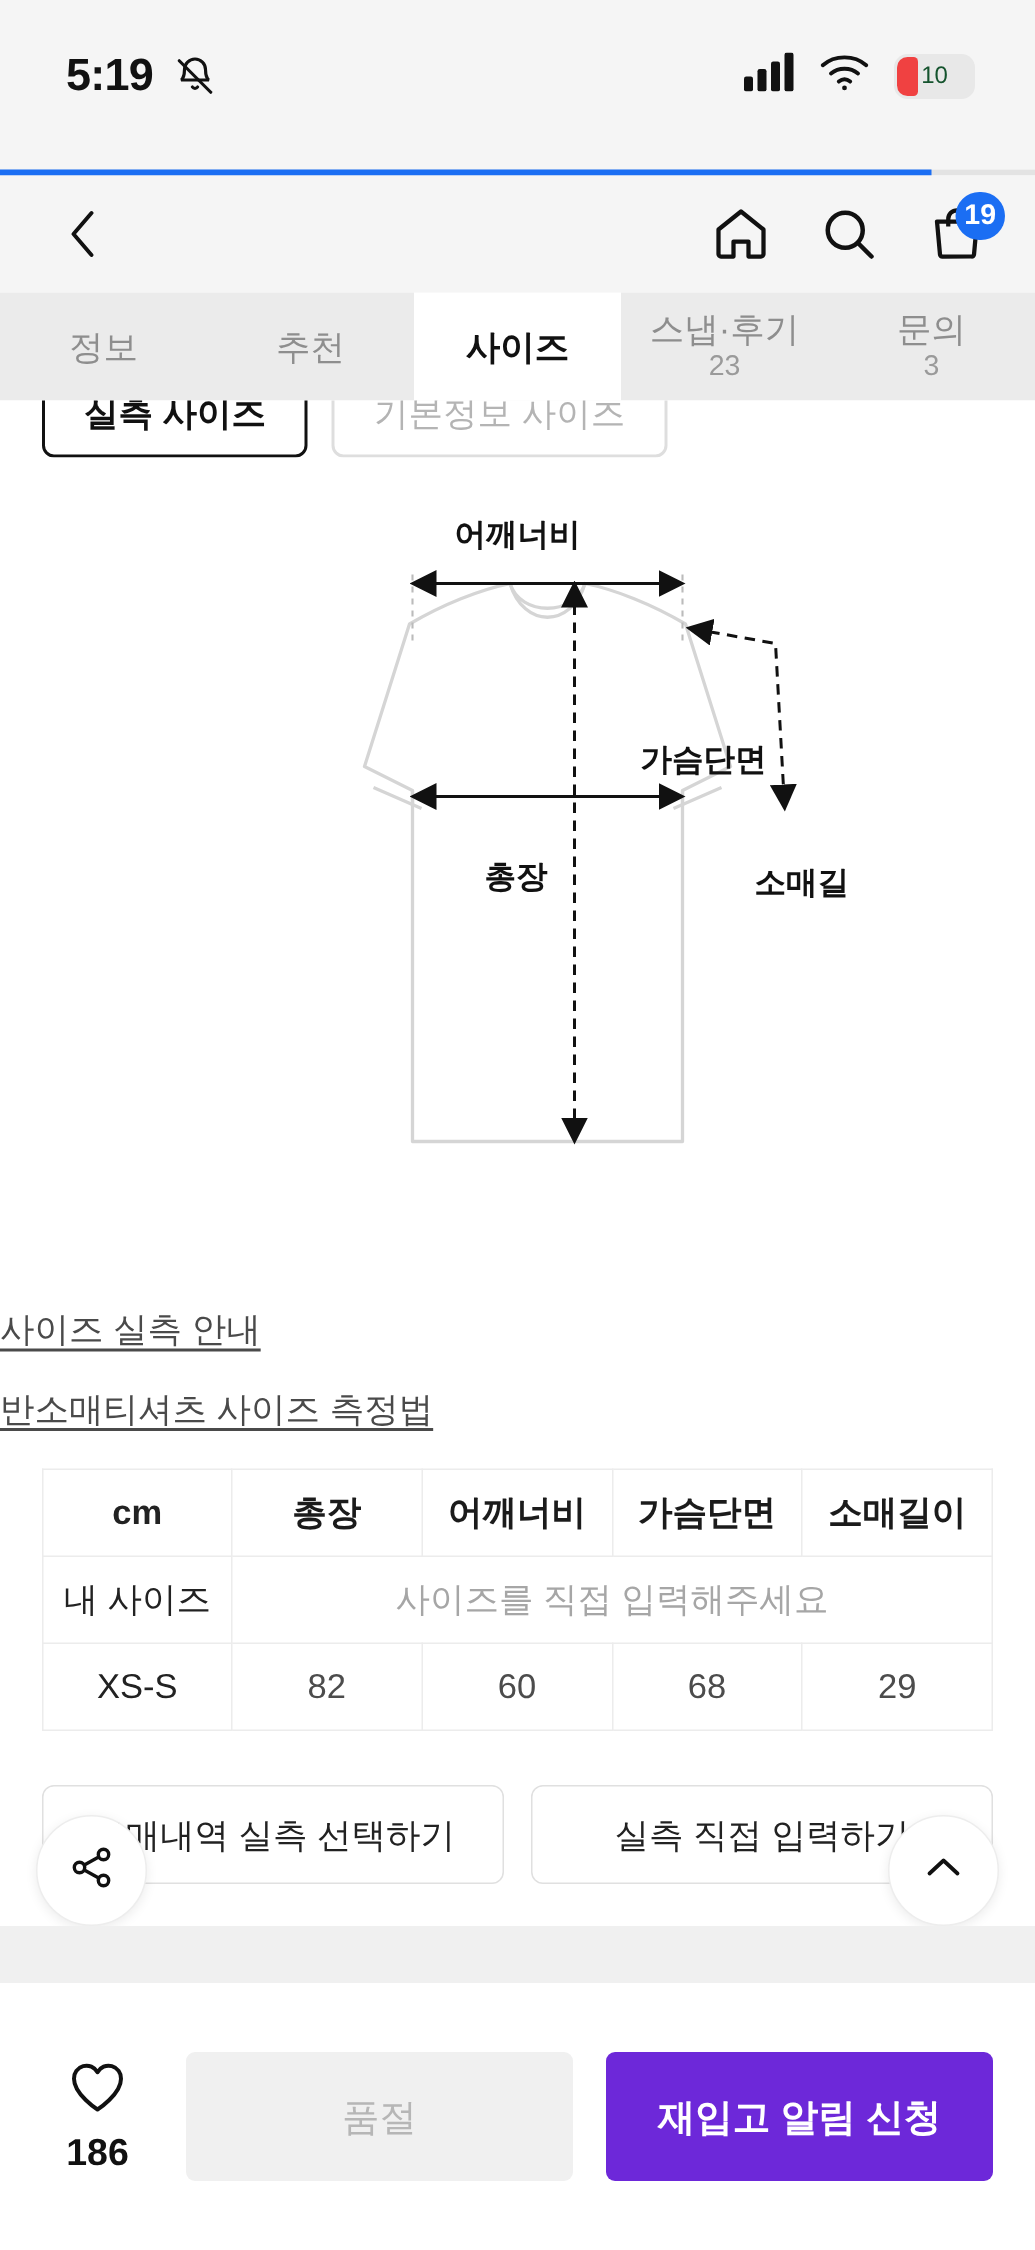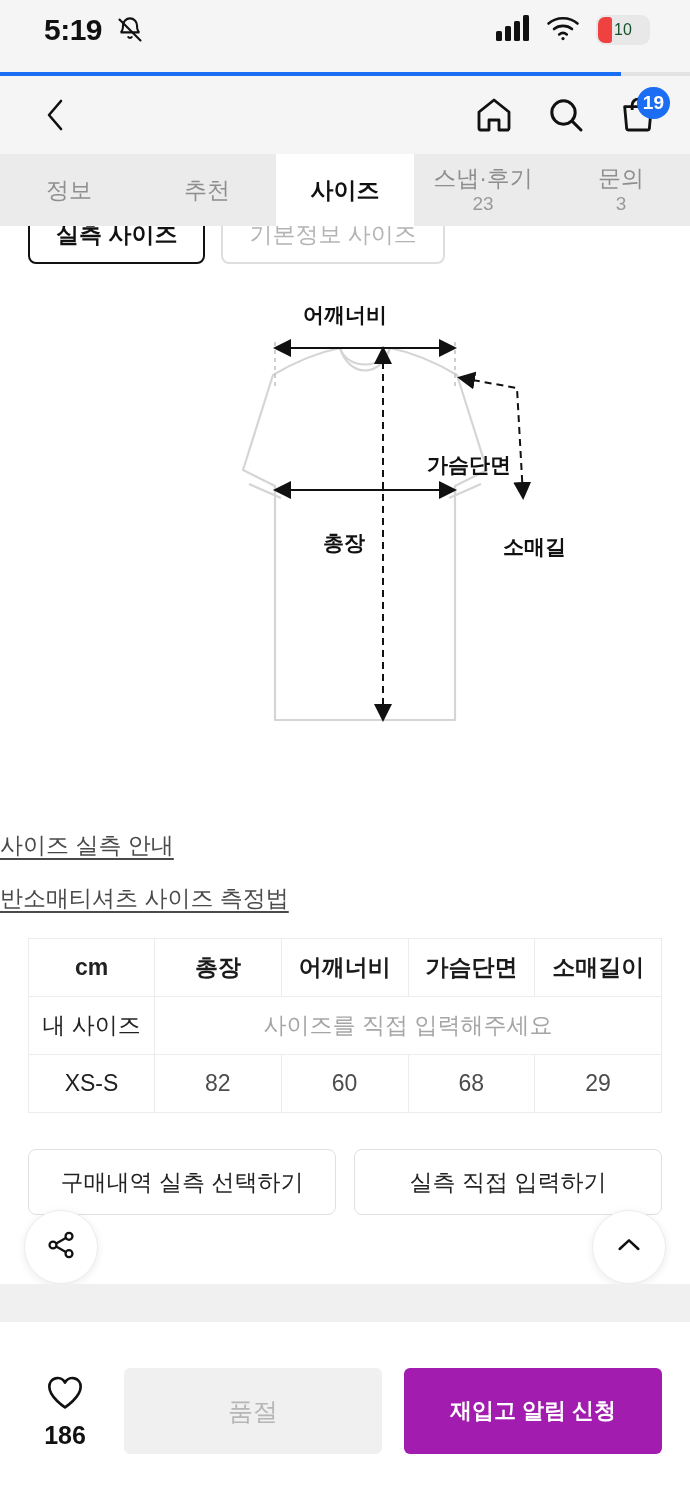--- a/index.html
+++ b/index.html
@@ -6,21 +6,21 @@
   html, body {
     width: 690px; height: 1500px;
     font-family: "Liberation Sans", sans-serif;
     background: #ffffff;
     overflow: hidden;
   }
   body { position: relative; }
 
   
   .status-bar {
-    height: 72px;
+    height: 113px;
     background: #f5f5f5;
     display: flex;
     align-items: center;
     justify-content: space-between;
     padding: 0 40px 12px 44px;
   }
   .status-left { display: flex; align-items: center; gap: 14px; }
   .status-time { font-size: 30px; font-weight: 600; color: #111; letter-spacing: -0.5px; }
   .bell-off { width: 28px; height: 28px; position: relative; display:inline-block; }
   .status-right { display: flex; align-items: center; gap: 16px; }
@@ -136,22 +136,22 @@
     position: absolute; left: 0; right: 0; bottom: 0; height: 178px;
     background: #fff; display: flex; align-items: center; padding: 0 28px; gap: 22px;
   }
   .like { display: flex; flex-direction: column; align-items: center; justify-content: center; width: 74px; }
   .like .cnt { font-size: 25px; font-weight: 700; color: #111; margin-top: 6px; }
   .btn-soldout {
     width: 258px; height: 86px; background: #f0f0f0; border: none; border-radius: 6px;
     font-size: 25px; color: #b6b6b6; font-family: inherit;
   }
   .btn-restock {
-    flex: 1; height: 86px; background: #a21caf; border: none; border-radius: 6px;
-    font-size: 22px; font-weight: 700; color: #fff; font-family: inherit;
+    flex: 1; height: 86px; background: #6d28d9; border: none; border-radius: 6px;
+    font-size: 25px; font-weight: 700; color: #fff; font-family: inherit;
   }
 
   .dim-label { font-size: 21px; font-weight: 700; fill: #111; }
 </style>
 </head>
 <body>
 
 <div class="status-bar">
   <div class="status-left">
     <span class="status-time">5:19</span>

